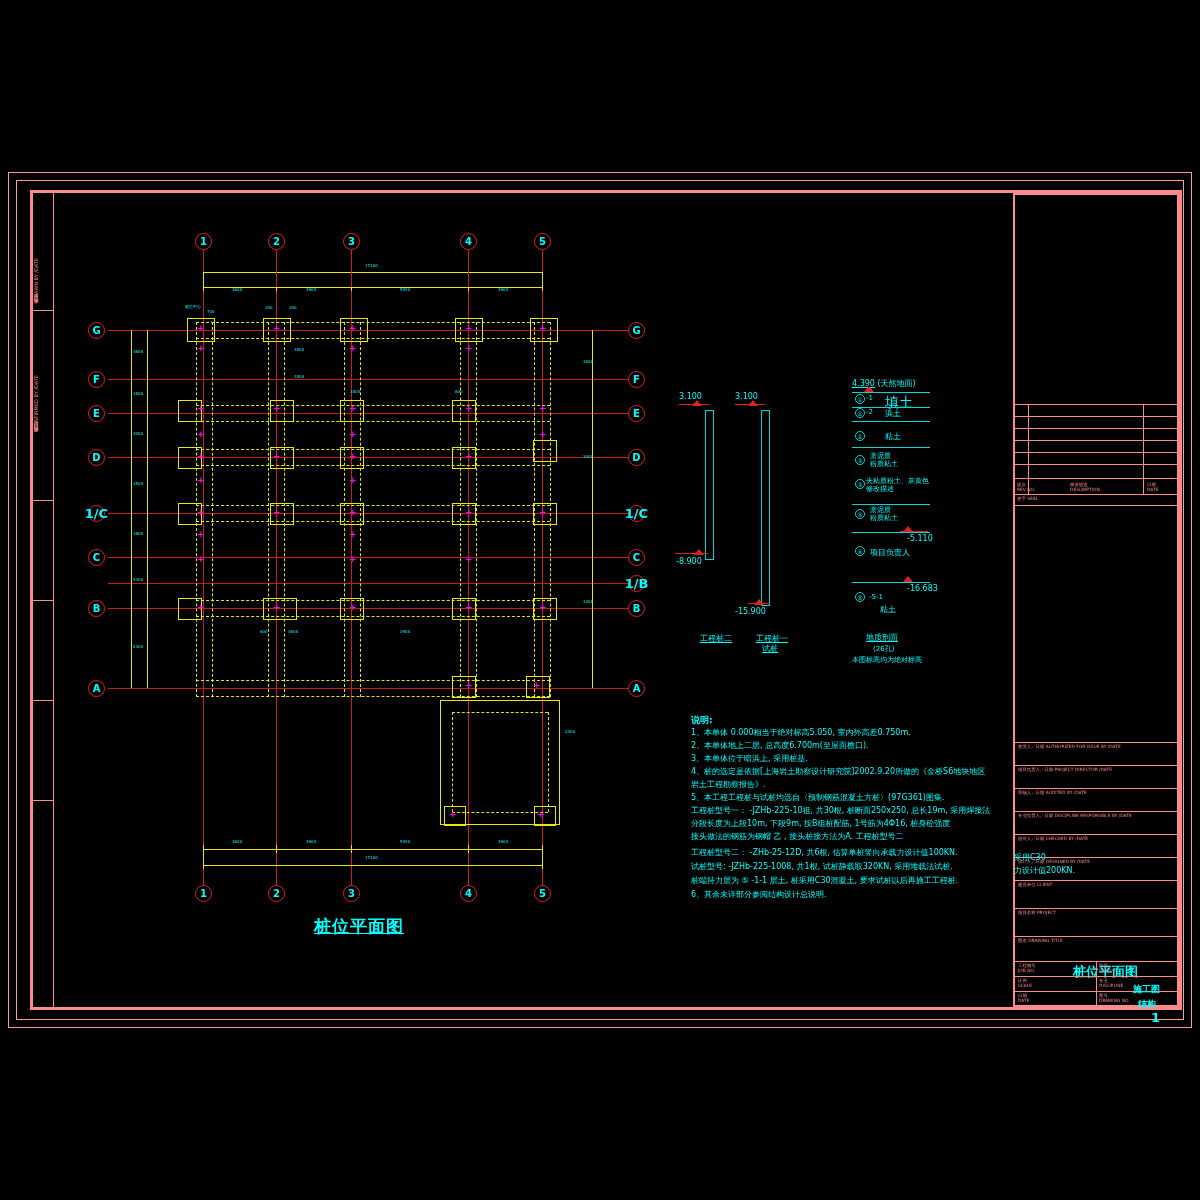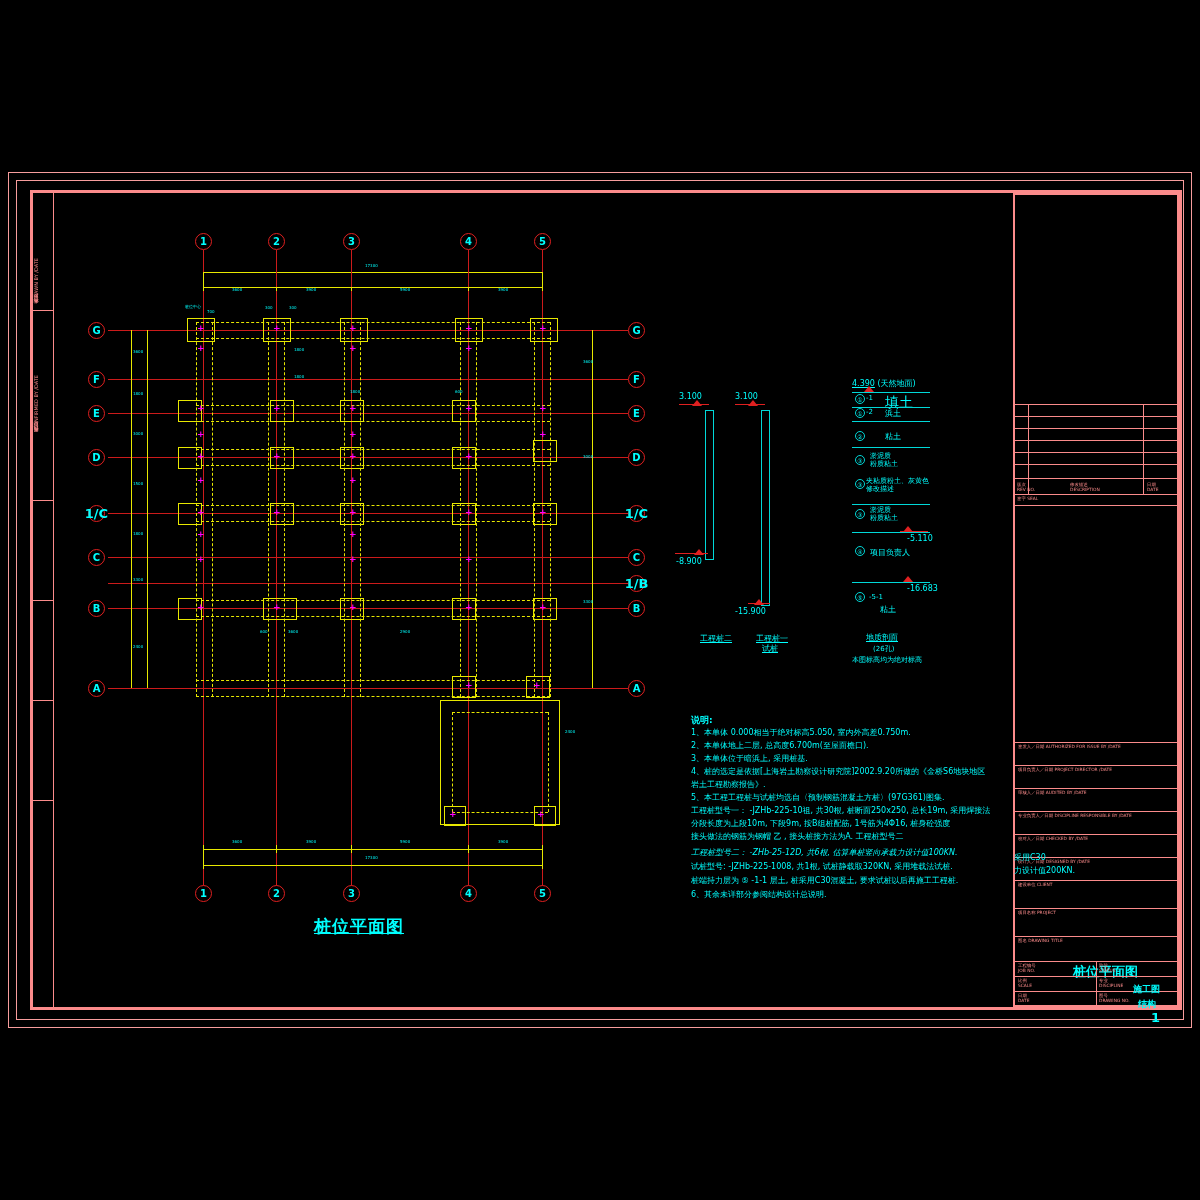--- a/index.html
+++ b/index.html
@@ -426,21 +426,21 @@
   <div class="note" style="left:691px;top:714px;font-size:9px;font-weight:bold;">说明:</div>
   <div class="note" style="left:691px;top:727px;font-size:8px;">1、本单体  0.000相当于绝对标高5.050, 室内外高差0.750m.</div>
   <div class="note" style="left:691px;top:740px;font-size:8px;">2、本单体地上二层, 总高度6.700m(至屋面檐口).</div>
   <div class="note" style="left:691px;top:753px;font-size:8px;">3、本单体位于暗浜上, 采用桩基.</div>
   <div class="note" style="left:691px;top:766px;font-size:8px;">4、桩的选定是依据[上海岩土勘察设计研究院]2002.9.20所做的《金桥S6地块地区</div>
   <div class="note" style="left:691px;top:779px;font-size:8px;">    岩土工程勘察报告》.</div>
   <div class="note" style="left:691px;top:792px;font-size:8px;">5、本工程工程桩与试桩均选自〈预制钢筋混凝土方桩〉(97G361)图集.</div>
   <div class="note" style="left:691px;top:805px;font-size:8px;">    工程桩型号一：   -JZHb-225-10祖, 共30根, 桩断面250x250, 总长19m, 采用焊接法</div>
   <div class="note" style="left:691px;top:818px;font-size:8px;">                  分段长度为上段10m, 下段9m, 按B组桩配筋, 1号筋为4Φ16, 桩身砼强度</div>
   <div class="note" style="left:691px;top:831px;font-size:8px;">                  接头做法的钢筋为钢帽  乙 , 接头桩接方法为A. 工程桩型号二</div>
-  <div class="note" style="left:691px;top:847px;font-size:8px;font-style:italic;">    工程桩型号二：   -ZHb-25-12D, 共6根, 估算单桩竖向承载力设计值100KN.</div>
+  <div class="note" style="left:691px;top:847px;font-size:8px;">    工程桩型号二：   -ZHb-25-12D, 共6根, 估算单桩竖向承载力设计值100KN.</div>
   <div class="note" style="left:691px;top:861px;font-size:8px;">     试桩型号:   -JZHb-225-1008, 共1根, 试桩静载取320KN, 采用堆载法试桩.</div>
   <div class="note" style="left:691px;top:875px;font-size:8px;">    桩端持力层为 ⑤ -1-1 层土, 桩采用C30混凝土, 要求试桩以后再施工工程桩.</div>
   <div class="note" style="left:691px;top:889px;font-size:8px;">6、其余未详部分参阅结构设计总说明.</div>
 
   <div class="tb"></div>
 
   <div class="tbrow" style="top:404px;"></div>
   <div class="tbrow" style="top:416px;"></div>
   <div class="tbrow" style="top:428px;"></div>
   <div class="tbrow" style="top:440px;"></div>

